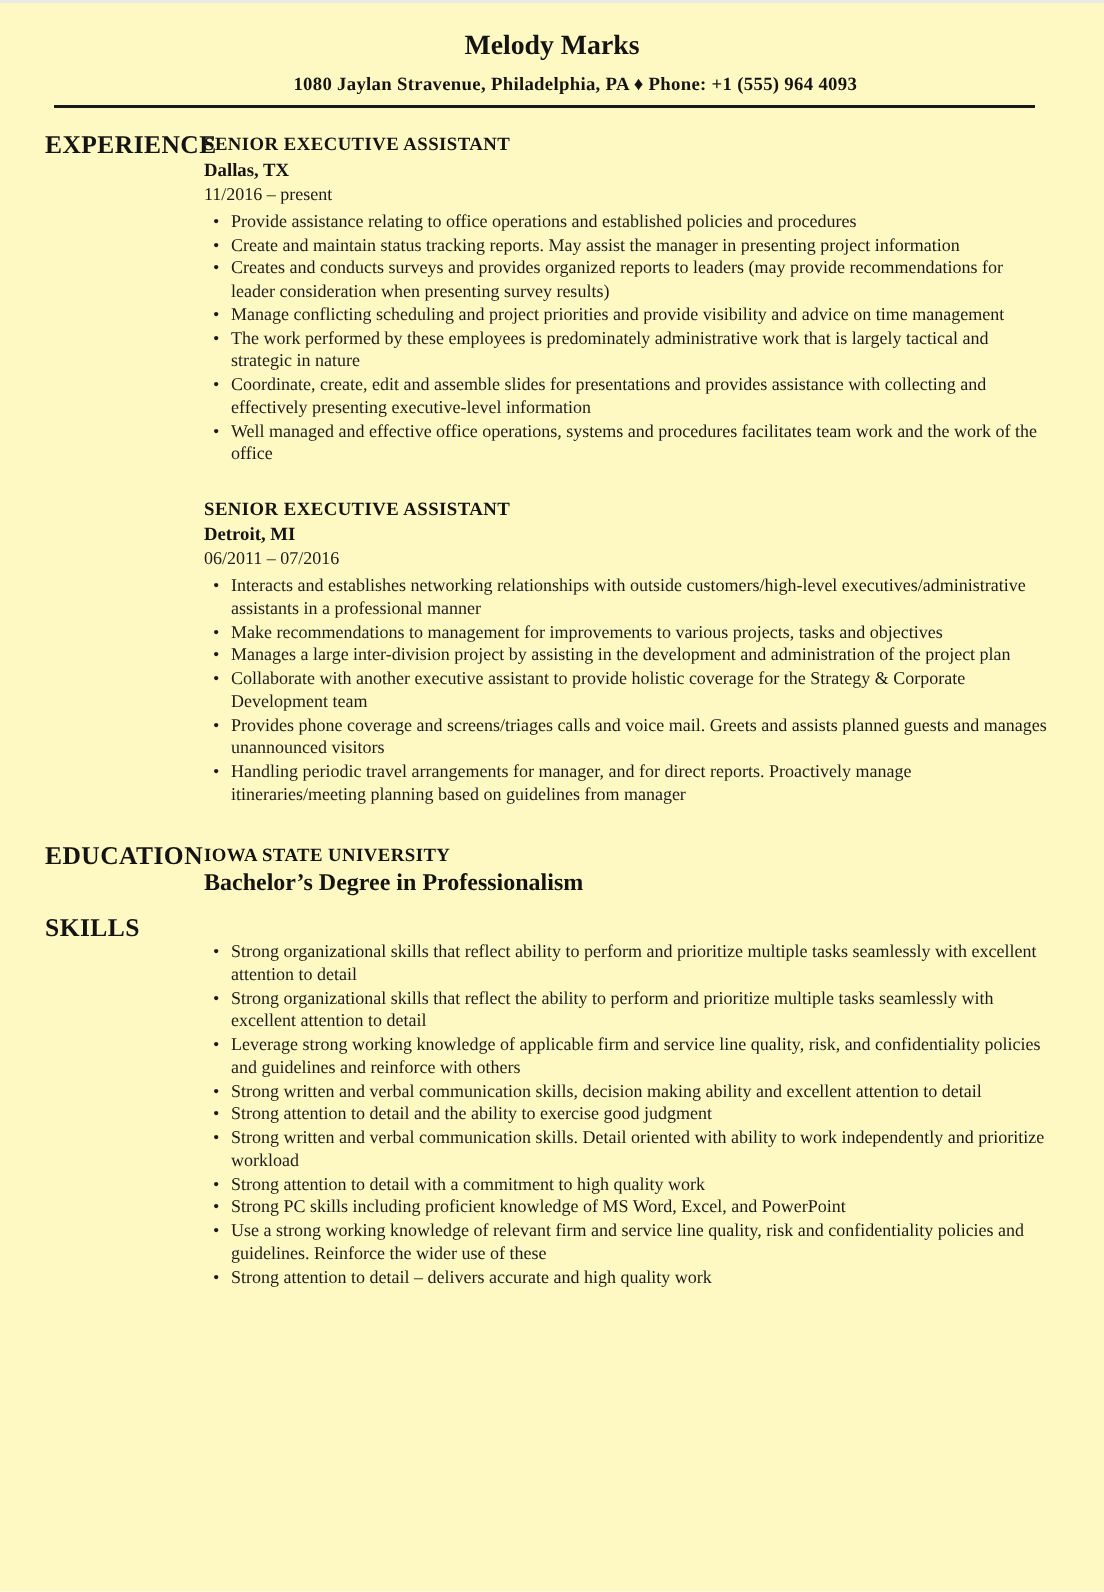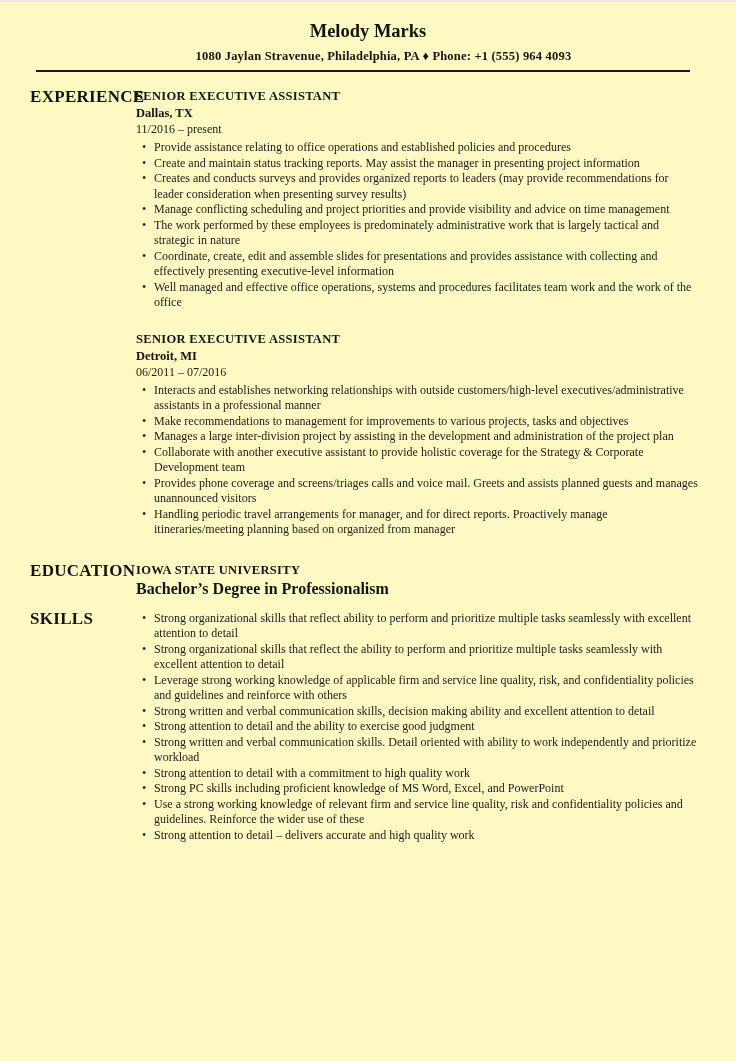--- a/index.html
+++ b/index.html
@@ -108,21 +108,21 @@
     line-height: 15px;
   }
   .degree {
     font-weight: bold;
     font-size: 16px;
     color: #141414;
     margin-top: 3px;
     line-height: 15px;
   }
   
-  .section-skills ul.bullets { margin-top: 0; }
+  .section-skills ul.bullets { margin-top: 16px; }
 </style>
 </head>
 <body>
 
 <div class="page">
 
   <header class="header">
     <h1 class="candidate-name">Melody Marks</h1>
     <p class="contact-line">1080 Jaylan Stravenue, Philadelphia, PA ♦ Phone: +1 (555) 964 4093</p>
     <hr class="header-divider">
@@ -154,21 +154,21 @@
             <div class="job-title">SENIOR EXECUTIVE ASSISTANT</div>
             <div class="job-location">Detroit, MI</div>
             <div class="job-dates">06/2011 – 07/2016</div>
             <ul class="bullets">
 
             <li>Interacts and establishes networking relationships with outside customers/high-level executives/administrative assistants in a professional manner</li>
               <li>Make recommendations to management for improvements to various projects, tasks and objectives</li>
               <li>Manages a large inter-division project by assisting in the development and administration of the project plan</li>
               <li>Collaborate with another executive assistant to provide holistic coverage for the Strategy &amp; Corporate Development team</li>
               <li>Provides phone coverage and screens/triages calls and voice mail. Greets and assists planned guests and manages unannounced visitors</li>
-              <li>Handling periodic travel arrangements for manager, and for direct reports. Proactively manage itineraries/meeting planning based on organized from manager</li>
+              <li>Handling periodic travel arrangements for manager, and for direct reports. Proactively manage itineraries/meeting planning based on guidelines from manager</li>
             </ul>
           </div>
         </div>
     </section>
 
     <section class="section section-education">
       <div class="section-label">EDUCATION</div>
       <div class="section-content">
         <div class="school-name">IOWA STATE UNIVERSITY</div>
         <div class="degree">Bachelor’s Degree in Professionalism</div>

